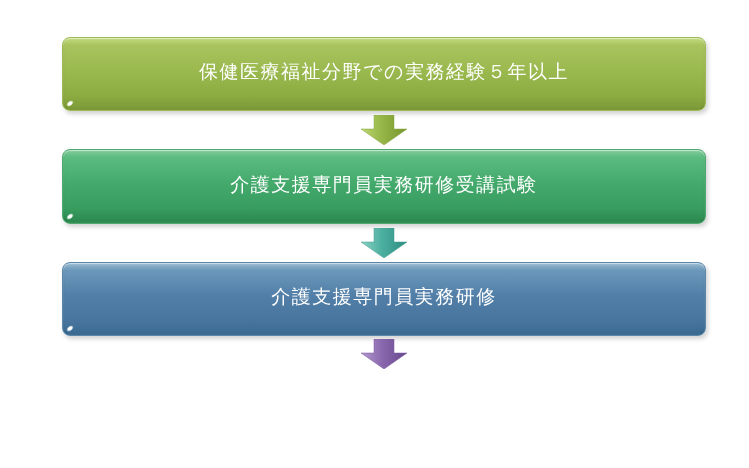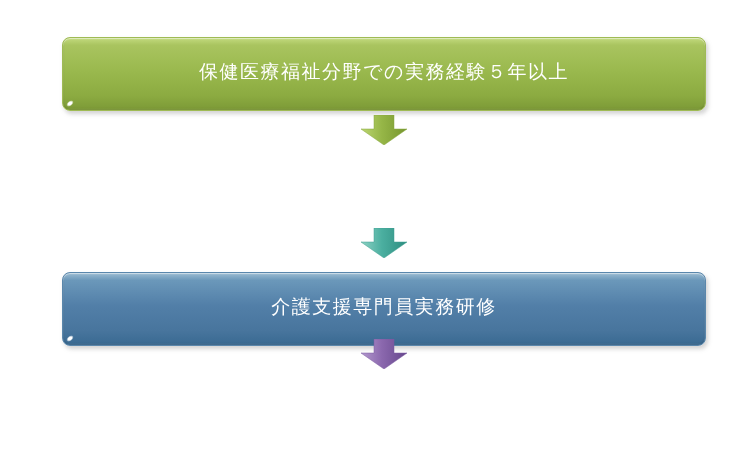--- a/index.html
+++ b/index.html
@@ -47,21 +47,21 @@
     top: 37px; height: 74px;
     background: linear-gradient(180deg, #c3da7e 0%, #a9c45f 10%, #9ab94e 45%, #8cab41 80%, #7e9c38 97%, #90ad47 100%);
     border: 1px solid #9fbb54;
   }
   .step-1 {
     top: 149px; height: 75px;
     background: linear-gradient(180deg, #86cd9d 0%, #5bbb80 10%, #44aa6c 45%, #389c5f 80%, #2c8b50 97%, #44a066 100%);
     border: 1px solid #4caa6e;
   }
   .step-2 {
-    top: 272px; height: 74px;
+    top: 262px; height: 74px;
     background: linear-gradient(180deg, #9cbcd2 0%, #6b98ba 10%, #527fa8 45%, #48759d 80%, #3b6b93 97%, #4d7ba1 100%);
     border: 1px solid #5a87ac;
   }
   .step-3 {
     top: 373px; height: 75px;
     background: linear-gradient(180deg, #b29bca 0%, #9078af 10%, #7d61a2 45%, #715595 80%, #63478a 97%, #755b98 100%);
     border: 1px solid #8368a6;
   }
   .step-label {
     position: relative;
@@ -90,20 +90,23 @@
     <defs>
       <linearGradient id="ag1" x1="0" y1="0" x2="1" y2="0">
         <stop offset="0" stop-color="#bcd671"></stop>
         <stop offset="0.45" stop-color="#96b647"></stop>
         <stop offset="1" stop-color="#76962f"></stop>
       </linearGradient>
     </defs>
     <polygon points="13,0 33,0 33,14 46,14 23,30 0,14 13,14" fill="url(#ag1)" stroke="#86a63c" stroke-width="0.5"></polygon>
   </svg>
 
+  <div class="step step-1">
+    <span class="step-label">介護支援専門員実務研修受講試験</span>
+  </div>
 
   <svg class="arrow" style="top:228px" viewBox="0 0 46 30">
     <defs>
       <linearGradient id="ag2" x1="0" y1="0" x2="1" y2="0">
         <stop offset="0" stop-color="#8ed2c4"></stop>
         <stop offset="0.45" stop-color="#4bafa0"></stop>
         <stop offset="1" stop-color="#2e8d80"></stop>
       </linearGradient>
     </defs>
     <polygon points="13,0 33,0 33,14 46,14 23,30 0,14 13,14" fill="url(#ag2)" stroke="#3f9f90" stroke-width="0.5"></polygon>

